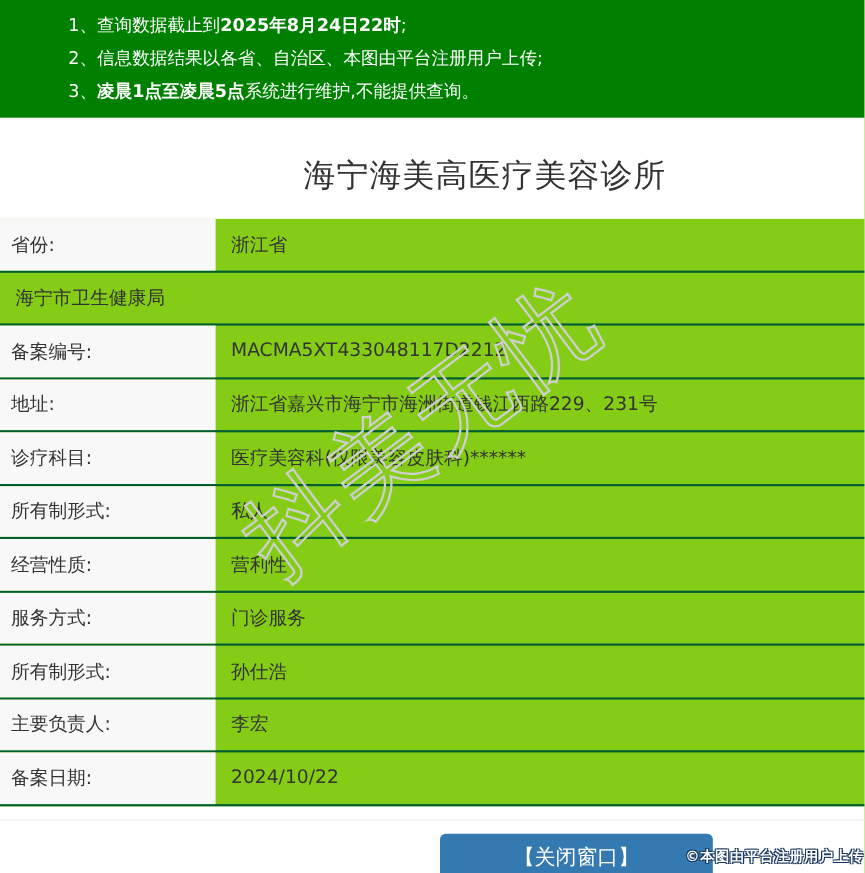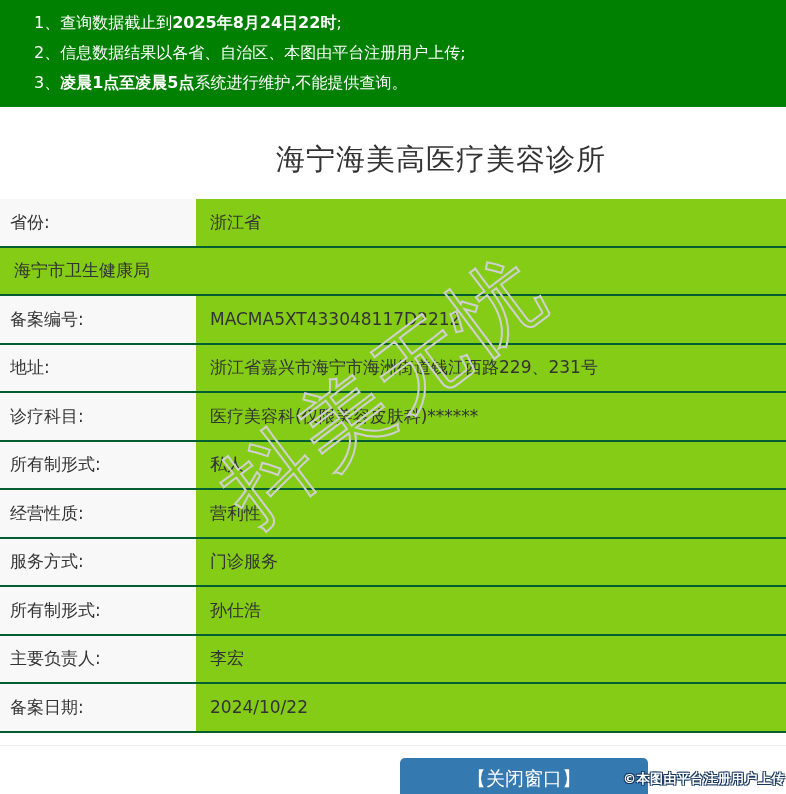--- a/index.html
+++ b/index.html
@@ -19,21 +19,21 @@
     color:var(--text-dark);
   }
   
   .banner{
     position:absolute;top:0;left:0;width:786px;height:107px;
     background:var(--banner-green);
     color:#ffffff;
     padding:8px 12px 0 34px;
     font-size:16px;
   }
-  .notice-line{line-height:30px;white-space:nowrap;}
+  .notice-line{line-height:30px;white-space:nowrap;margin-left:28px;}
   .notice-line .strong{font-weight:bold;}
   
   .title{
     position:absolute;top:140px;left:276px;width:510px;
     font-size:29px;font-weight:400;letter-spacing:1px;
     color:var(--text-dark);
     white-space:nowrap;
   }
   
   .info-table{position:absolute;top:199px;left:0;width:786px;background:#84cc16;}

